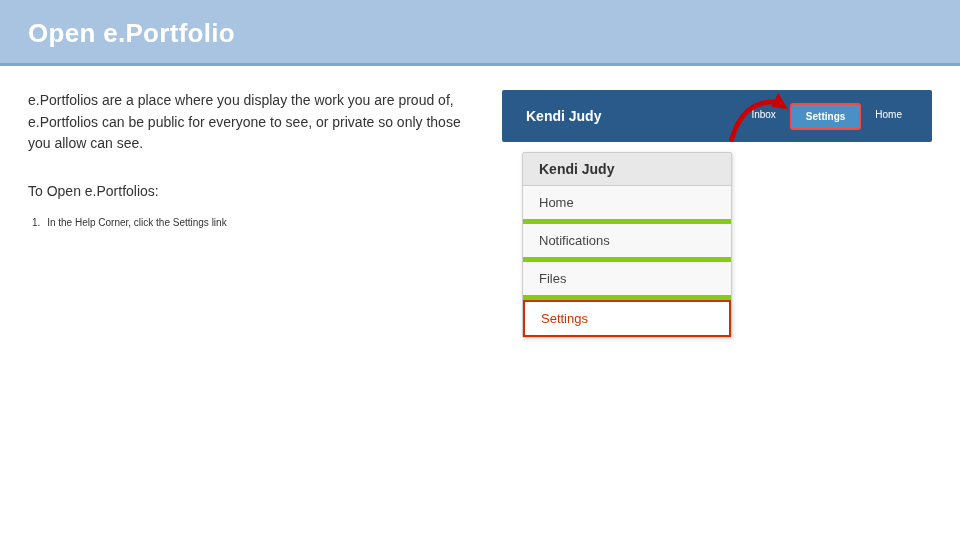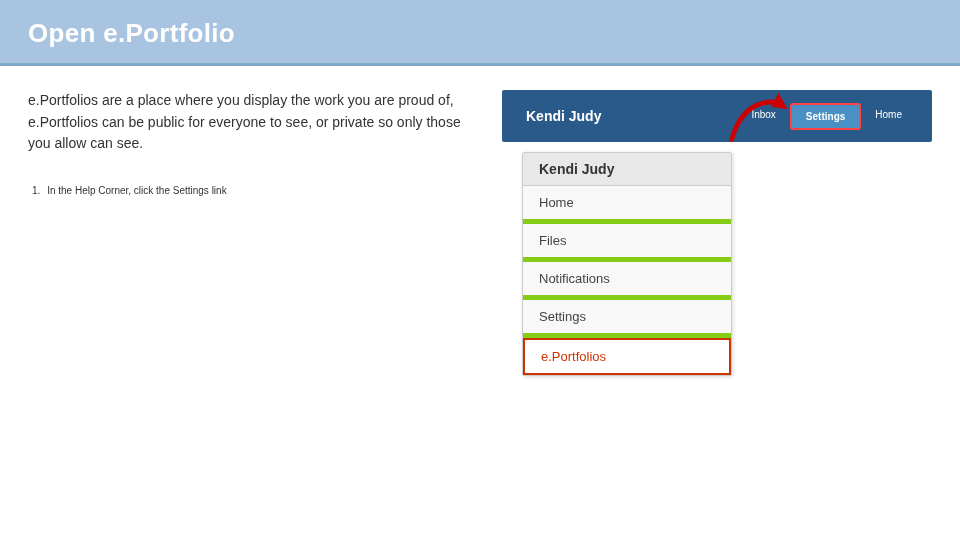--- a/index.html
+++ b/index.html
@@ -159,20 +159,21 @@
 <body>
 
 <div class="header">
   <h1 class="header-title">Open e.Portfolio</h1>
 </div>
 
 <div class="content">
 
   <div class="left-panel">
     <p class="description">e.Portfolios are a place where you display the work you are proud of, e.Portfolios can be public for everyone to see, or private so only those you allow can see.</p>
+    <p class="subheading">To Open e.Portfolios:</p>
     <ol class="steps">
       <li class="step-item">
         <span class="step-num">1.</span>
         <span>In the Help Corner, click the Settings link</span>
       </li>
     </ol>
   </div>
 
   <div class="right-panel">
 
@@ -188,20 +189,19 @@
 
       <svg class="red-arrow" viewBox="0 0 60 50" xmlns="http://www.w3.org/2000/svg" style="position:absolute; right:142px; top:2px; width:70px; height:60px; z-index:10;">
         <path d="M10 40 Q20 5 50 8" stroke="#cc0000" stroke-width="4" fill="none" stroke-linecap="round"></path>
         <polygon points="50,0 58,14 44,12" fill="#cc0000"></polygon>
       </svg>
     </div>
 
     <div class="dropdown-menu">
       <div class="dropdown-header">Kendi Judy</div>
       <div class="dropdown-item">Home</div>
+      <div class="dropdown-item">Notifications</div>
       <div class="dropdown-item">Files</div>
-      <div class="dropdown-item">Notifications</div>
       <div class="dropdown-item">Settings</div>
-      <div class="dropdown-item">e.Portfolios</div>
     </div>
 
   </div>
 </div>
 
 </body></html>

